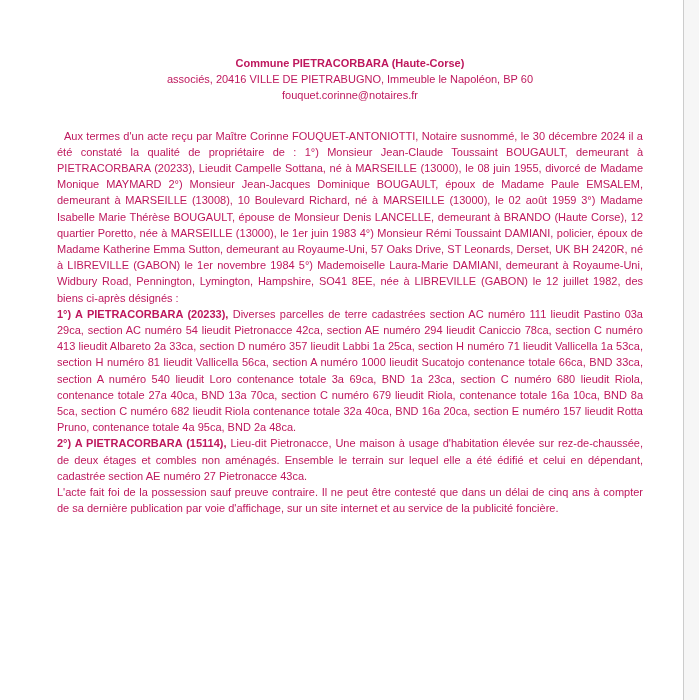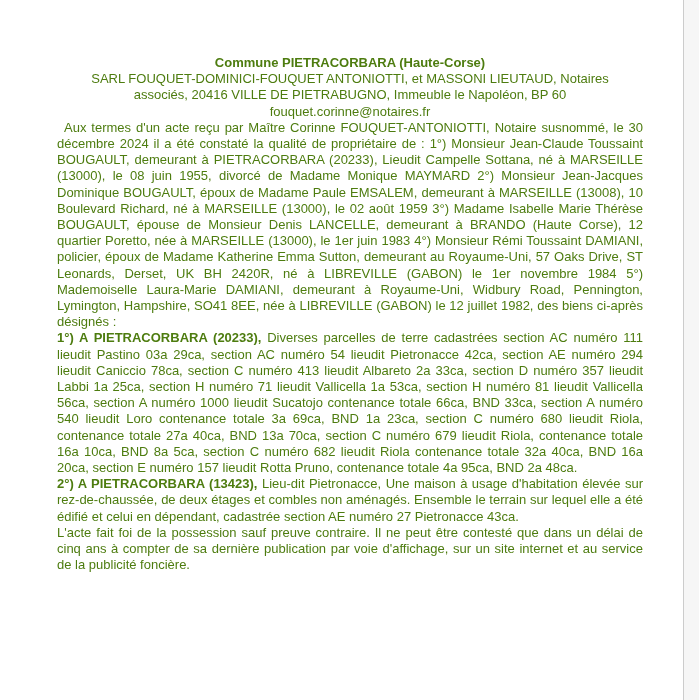--- a/index.html
+++ b/index.html
@@ -16,43 +16,42 @@
     left: 0;
     top: 0;
     width: 684px;
     height: 700px;
     background: #ffffff;
     border-right: 1px solid #cccccc;
     box-sizing: border-box;
   }
   .content {
     padding: 55px 40px 0 57px;
-    color: #4d7c0f;
-    font-size: 13px;
+    color: #be185d;
+    font-size: 11px;
     line-height: 16.2px;
   }
   .hline { text-align: center; }
   .bold { font-weight: bold; }
   .para { margin: 0; text-align: justify; }
-  .indent { text-indent: 7px; }
+  .indent { text-indent: 7px; margin-top: 24px; }
 </style>
 </head>
 <body>
 
 <div class="page">
   <div class="content">
 
     <div class="hline bold">Commune PIETRACORBARA (Haute-Corse)</div>
-    <div class="hline">SARL FOUQUET-DOMINICI-FOUQUET ANTONIOTTI, et MASSONI LIEUTAUD, Notaires</div>
     <div class="hline">associés, 20416 VILLE DE PIETRABUGNO, Immeuble le Napoléon, BP 60</div>
     <div class="hline">fouquet.corinne@notaires.fr</div>
 
     <p class="para indent"><span>Aux termes d'un acte reçu par Maître Corinne FOUQUET-ANTONIOTTI, Notaire susnommé, le 30 décembre 2024 il a été constaté la qualité de propriétaire de : 1°) Monsieur Jean-Claude Toussaint BOUGAULT, demeurant à PIETRACORBARA (20233), Lieudit Campelle Sottana, né à MARSEILLE (13000), le 08 juin 1955, divorcé de Madame Monique MAYMARD 2°) Monsieur Jean-Jacques Dominique BOUGAULT, époux de Madame Paule EMSALEM, demeurant à MARSEILLE (13008), 10 Boulevard Richard, né à MARSEILLE (13000), le 02 août 1959 3°) Madame Isabelle Marie Thérèse BOUGAULT, épouse de Monsieur Denis LANCELLE, demeurant à BRANDO (Haute Corse), 12 quartier Poretto, née à MARSEILLE (13000), le 1er juin 1983 4°) Monsieur Rémi Toussaint DAMIANI, policier, époux de Madame Katherine Emma Sutton, demeurant au Royaume-Uni, 57 Oaks Drive, ST Leonards, Derset, UK BH 2420R, né à LIBREVILLE (GABON) le 1er novembre 1984 5°) Mademoiselle Laura-Marie DAMIANI, demeurant à Royaume-Uni, Widbury Road, Pennington, Lymington, Hampshire, SO41 8EE, née à LIBREVILLE (GABON) le 12 juillet 1982, des biens ci-après désignés :</span></p>
 
     <p class="para"><span class="bold">1°) A PIETRACORBARA (20233),</span><span> Diverses parcelles de terre cadastrées section AC numéro 111 lieudit Pastino 03a 29ca, section AC numéro 54 lieudit Pietronacce 42ca, section AE numéro 294 lieudit Caniccio 78ca, section C numéro 413 lieudit Albareto 2a 33ca, section D numéro 357 lieudit Labbi 1a 25ca, section H numéro 71 lieudit Vallicella 1a 53ca, section H numéro 81 lieudit Vallicella 56ca, section A numéro 1000 lieudit Sucatojo contenance totale 66ca, BND 33ca, section A numéro 540 lieudit Loro contenance totale 3a 69ca, BND 1a 23ca, section C numéro 680 lieudit Riola, contenance totale 27a 40ca, BND 13a 70ca, section C numéro 679 lieudit Riola, contenance totale 16a 10ca, BND 8a 5ca, section C numéro 682 lieudit Riola contenance totale 32a 40ca, BND 16a 20ca, section E numéro 157 lieudit Rotta Pruno, contenance totale 4a 95ca, BND 2a 48ca.</span></p>
 
-    <p class="para"><span class="bold">2°) A PIETRACORBARA (13423),</span><span> Lieu-dit Pietronacce, Une maison à usage d'habitation élevée sur rez-de-chaussée, de deux étages et combles non aménagés. Ensemble le terrain sur lequel elle a été édifié et celui en dépendant, cadastrée section AE numéro 27 Pietronacce 43ca.</span></p>
+    <p class="para"><span class="bold">2°) A PIETRACORBARA (15114),</span><span> Lieu-dit Pietronacce, Une maison à usage d'habitation élevée sur rez-de-chaussée, de deux étages et combles non aménagés. Ensemble le terrain sur lequel elle a été édifié et celui en dépendant, cadastrée section AE numéro 27 Pietronacce 43ca.</span></p>
 
 
     <p class="para"><span>L'acte fait foi de la possession sauf preuve contraire. Il ne peut être contesté que dans un délai de cinq ans à compter de sa dernière publication par voie d'affichage, sur un site internet et au service de la publicité foncière.</span></p>
 
   </div>
 </div>
 
 </body></html>

